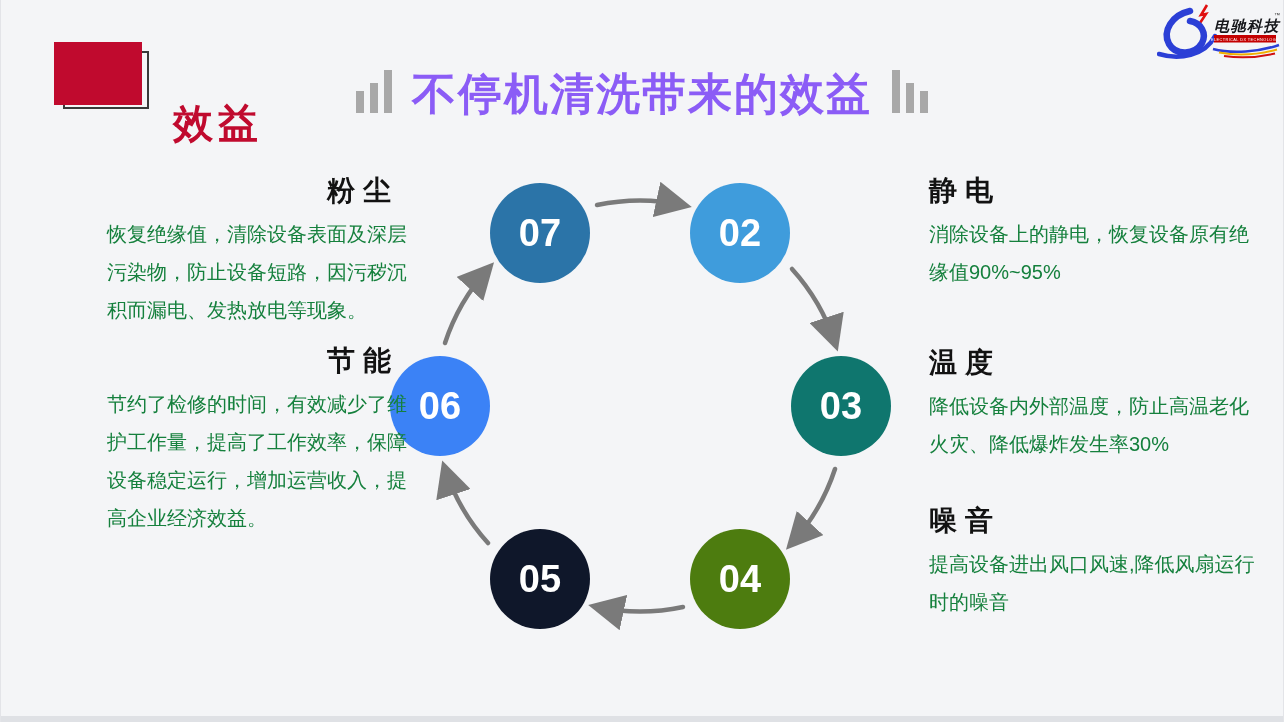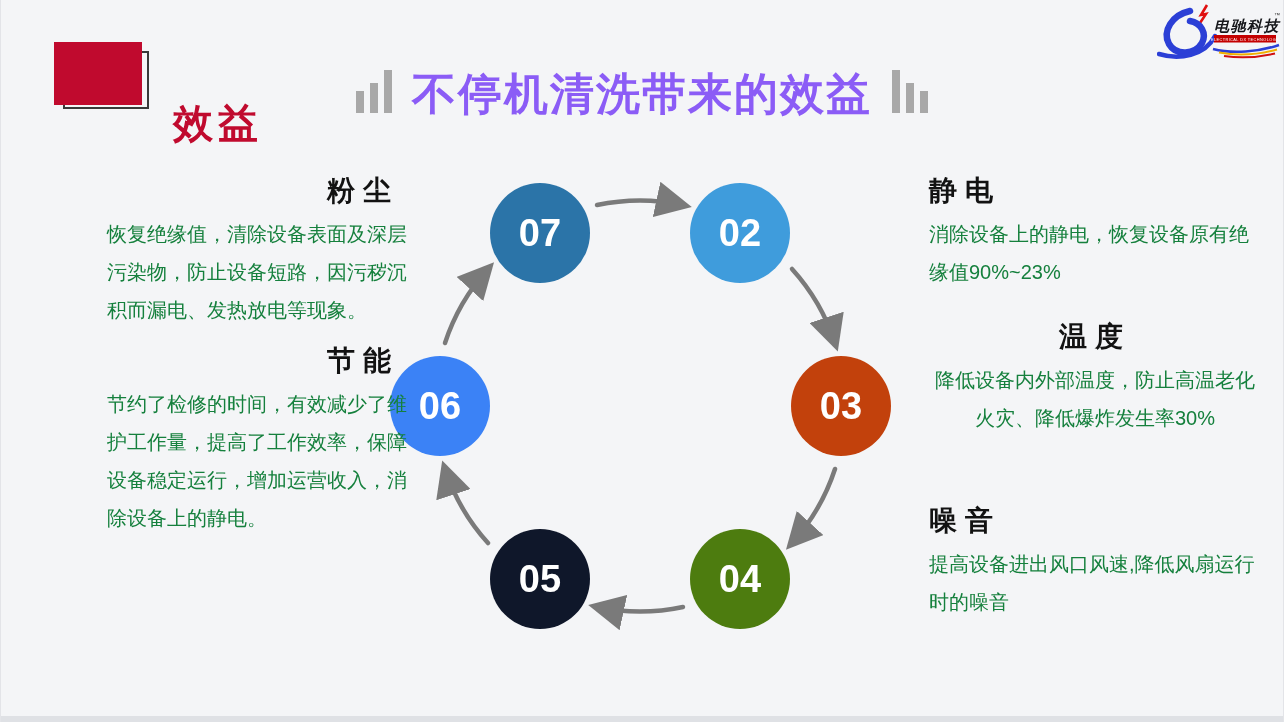--- a/index.html
+++ b/index.html
@@ -25,21 +25,21 @@
   .b-s { height:22px; } .b-m { height:30px; } .b-t { height:43px; }
 
   
   .blk { position:absolute; }
   .blk .t { font-size:28px; font-weight:bold; color:#121212; letter-spacing:8px; }
   .blk .d { font-size:20px; color:#15803d; line-height:38px; margin-top:5px; }
   .blk-left { left:74px; width:318px;margin-left:32px; }
   .blk-left .t { text-align:right; padding-right:26px; }
   .blk-right { left:928px; width:332px; }
   .pos-l1 { top:172px; } .pos-l2 { top:342px; } .pos-l3 { top:508px; }
-  .pos-r1 { top:172px; } .pos-r2 { top:318px;text-align:center; } .pos-r3 { top:502px; }
+  .pos-r1 { top:172px; } .pos-r2 { top:344px; } .pos-r3 { top:502px; }
 
   
   .node { position:absolute; width:100px; height:100px; border-radius:50%;
           display:flex; align-items:center; justify-content:center;
           color:#fff; font-size:38px; font-weight:bold; }
   .pos-n1 { left:489px; top:183px; }
   .pos-n2 { left:689px; top:183px; }
   .pos-n3 { left:790px; top:356px; }
   .pos-n4 { left:689px; top:529px; }
   .pos-n5 { left:489px; top:529px; }
@@ -101,45 +101,45 @@
       <path class="arrow-path" d="M444 343 A205 205 0 0 1 487 269" marker-end="url(#ah)"></path>
     </g>
   </svg>
 
   <div class="node pos-n1" style="background: rgb(43, 116, 168);">
     <span>07</span>
   </div>
   <div class="node pos-n2" style="background: rgb(63, 156, 220);">
     <span>02</span>
   </div>
-  <div class="node pos-n3" style="background: #c2410c;">
+  <div class="node pos-n3" style="background: #0f766e;">
     <span>03</span>
   </div>
   <div class="node pos-n4" style="background: #4d7c0f;">
     <span>04</span>
   </div>
   <div class="node pos-n5" style="background: #0f172a;">
     <span>05</span>
   </div>
   <div class="node pos-n6" style="background: #3b82f6;">
     <span>06</span>
   </div>
 
   <div class="blk blk-left pos-l1">
     <div class="t">粉尘</div>
     <div class="d">恢复绝缘值，清除设备表面及深层污染物，防止设备短路，因污秽沉积而漏电、发热放电等现象。</div>
   </div>
   <div class="blk blk-left pos-l2">
     <div class="t">节能</div>
-    <div class="d">节约了检修的时间，有效减少了维护工作量，提高了工作效率，保障设备稳定运行，增加运营收入，消除设备上的静电。</div>
+    <div class="d">节约了检修的时间，有效减少了维护工作量，提高了工作效率，保障设备稳定运行，增加运营收入，提高企业经济效益。</div>
   </div>
 
   <div class="blk blk-right pos-r1">
     <div class="t">静电</div>
-    <div class="d">消除设备上的静电，恢复设备原有绝缘值90%~23%</div>
+    <div class="d">消除设备上的静电，恢复设备原有绝缘值90%~95%</div>
   </div>
   <div class="blk blk-right pos-r2">
     <div class="t">温度</div>
     <div class="d">降低设备内外部温度，防止高温老化火灾、降低爆炸发生率30%</div>
   </div>
   <div class="blk blk-right pos-r3">
     <div class="t">噪音</div>
     <div class="d">提高设备进出风口风速,降低风扇运行时的噪音</div>
   </div>
 

